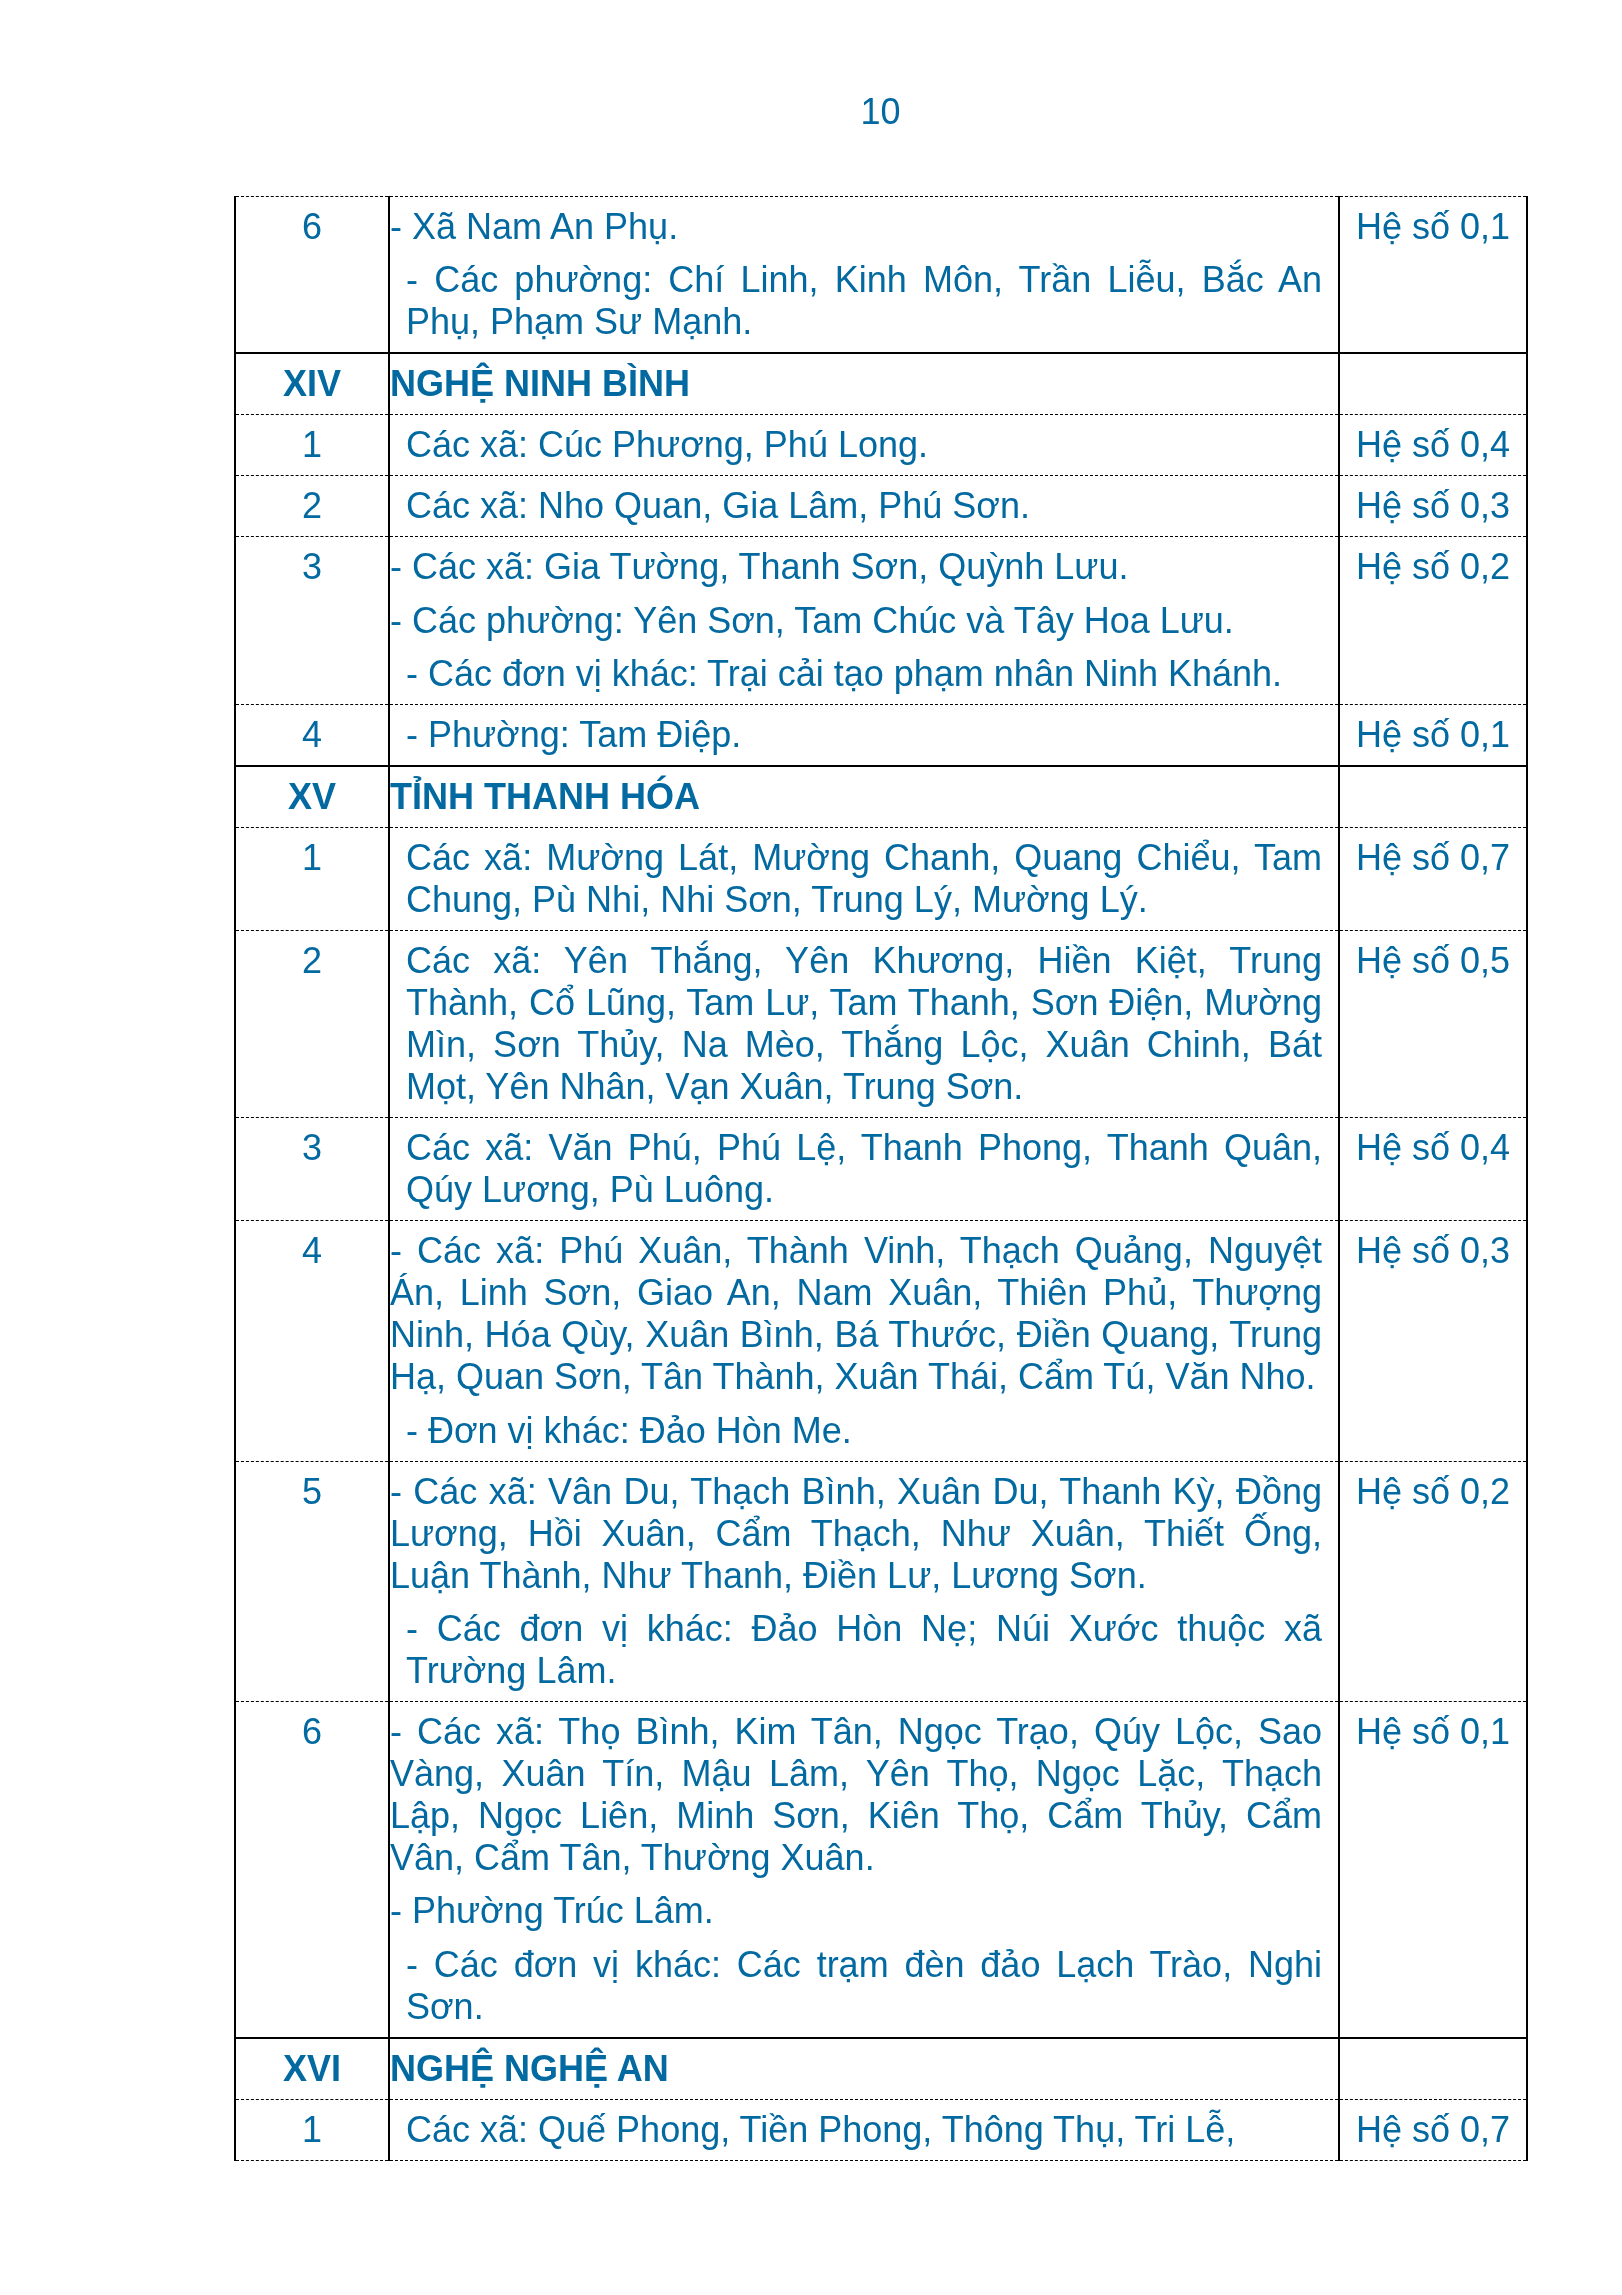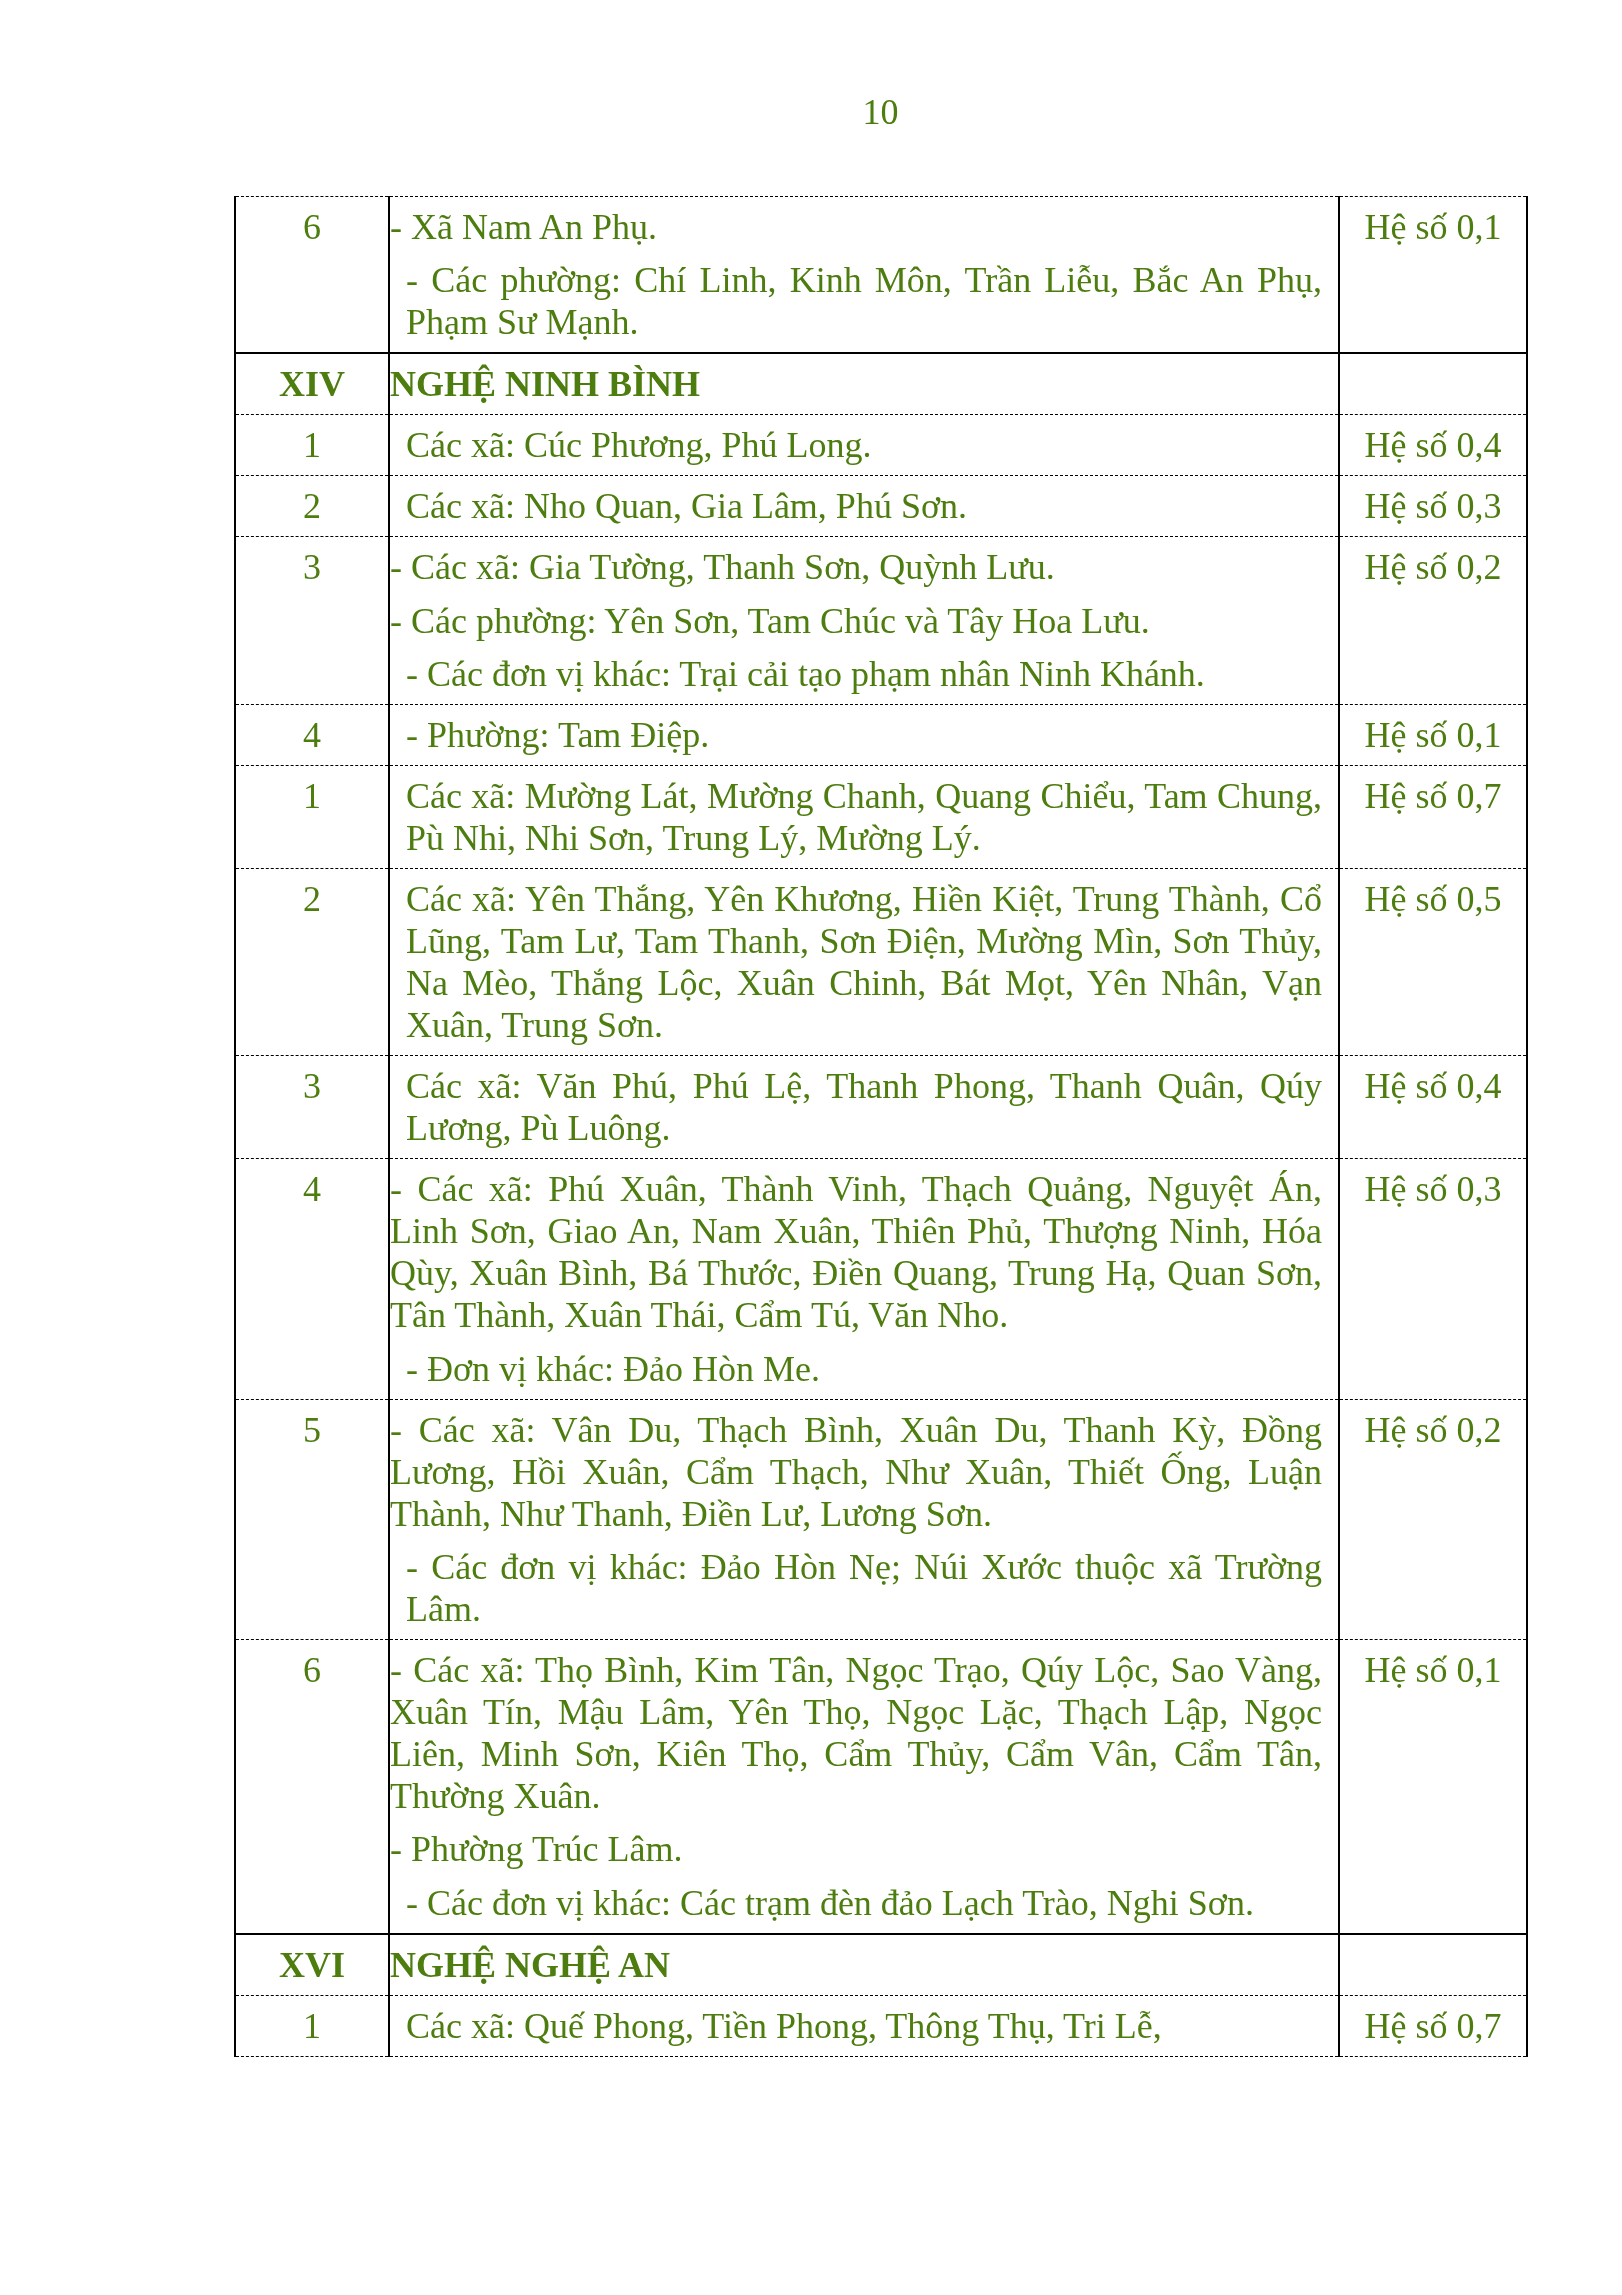--- a/index.html
+++ b/index.html
@@ -5,22 +5,22 @@
   html, body {
     margin: 0;
     padding: 0;
     background: #ffffff;
   }
   .page {
     position: relative;
     width: 1592px;
     height: 2295px;
     background: #ffffff;
-    color: #4d7c0f;
-    font-family: Liberation Serif, serif;
+    color: #0369a1;
+    font-family: Liberation Sans, sans-serif;
     overflow: hidden;
   }
   .page-number {
     position: absolute;
     top: 91px;
     left: 234px;
     width: 1293px;
     text-align: center;
     font-size: 36px;
     line-height: 42px;
@@ -126,20 +126,25 @@
           </td>
           <td class="c3">Hệ số 0,2</td>
         </tr>
         <tr>
           <td class="c1">4</td>
           <td class="c2">
             <p>- Phường: Tam Điệp.</p>
           </td>
           <td class="c3">Hệ số 0,1</td>
         </tr>
+        <tr class="section-start">
+          <td class="c1 hdr">XV</td>
+          <td class="c2 hdr">TỈNH THANH HÓA</td>
+          <td class="c3"></td>
+        </tr>
         <tr>
           <td class="c1">1</td>
           <td class="c2">
             <p>Các xã: Mường Lát, Mường Chanh, Quang Chiểu, Tam Chung, Pù Nhi, Nhi Sơn, Trung Lý, Mường Lý.</p>
           </td>
           <td class="c3">Hệ số 0,7</td>
         </tr>
         <tr>
           <td class="c1">2</td>
           <td class="c2">

